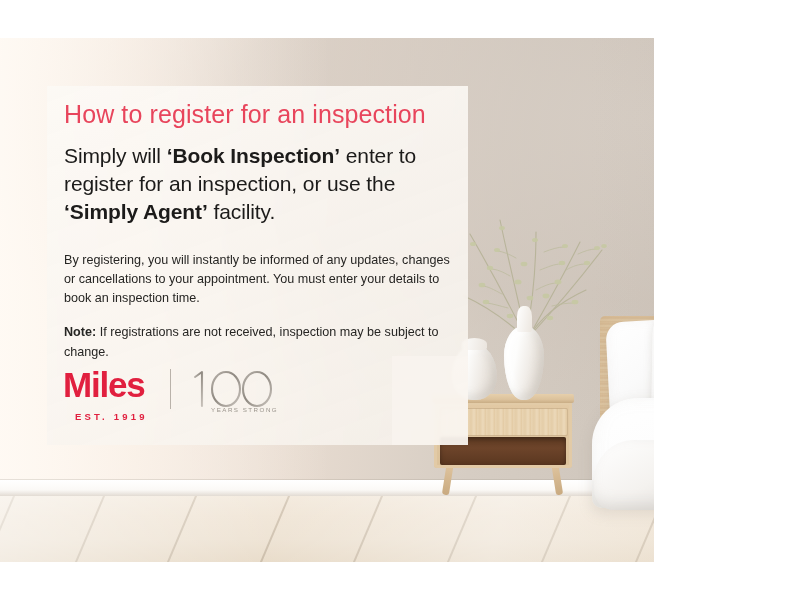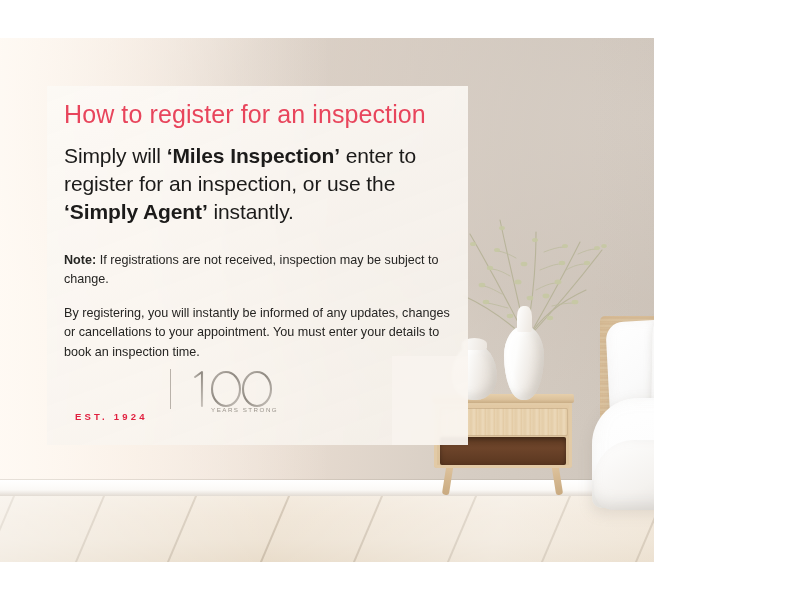--- a/index.html
+++ b/index.html
@@ -245,32 +245,33 @@
       </div>
 
   </div>
 
   <div class="card">
     <div class="card-inner">
 
       <div class="headline">How to register for an inspection</div>
 
       <div class="lede">
-        <span>Simply will </span><b>‘Miles Inspection’</b><span> enter</span>
+        <span>Simply will </span><b>‘Book Inspection’</b><span> enter</span>
         <span>to register for an inspection, or use the</span>
-        <b>‘Simply Agent’</b><span> instantly.</span>
+        <b>‘Simply Agent’</b><span> facility.</span>
       </div>
 
       <div class="body-copy">
+        <p>By registering, you will instantly be informed of any updates, changes or cancellations to your appointment. You must enter your details to book an inspection time.</p>
         <p><b>Note:</b><span> If registrations are not received, inspection may be subject to change.</span></p>
-        <p>By registering, you will instantly be informed of any updates, changes or cancellations to your appointment. You must enter your details to book an inspection time.</p>
       </div>
 
       <div class="logo">
-        <div class="logo-est">EST. 1924</div>
+        <div class="logo-miles">Miles</div>
+        <div class="logo-est">EST. 1919</div>
         <div class="logo-rule"></div>
         <div class="logo-100">
           <svg width="100" height="50" viewBox="0 0 100 50">
             <defs>
               <linearGradient id="silver" x1="0" y1="0" x2="1" y2="1">
                 <stop offset="0%" stop-color="#b9b3ac"></stop>
                 <stop offset="45%" stop-color="#8e8880"></stop>
                 <stop offset="100%" stop-color="#c9c3bc"></stop>
               </linearGradient>
             </defs>

